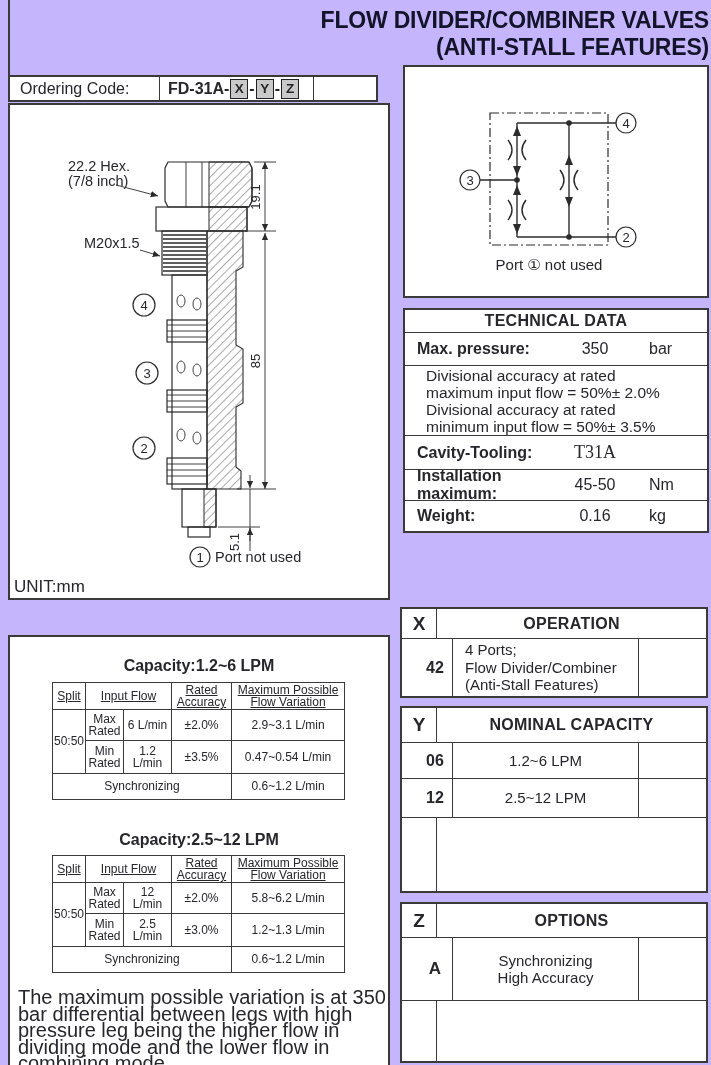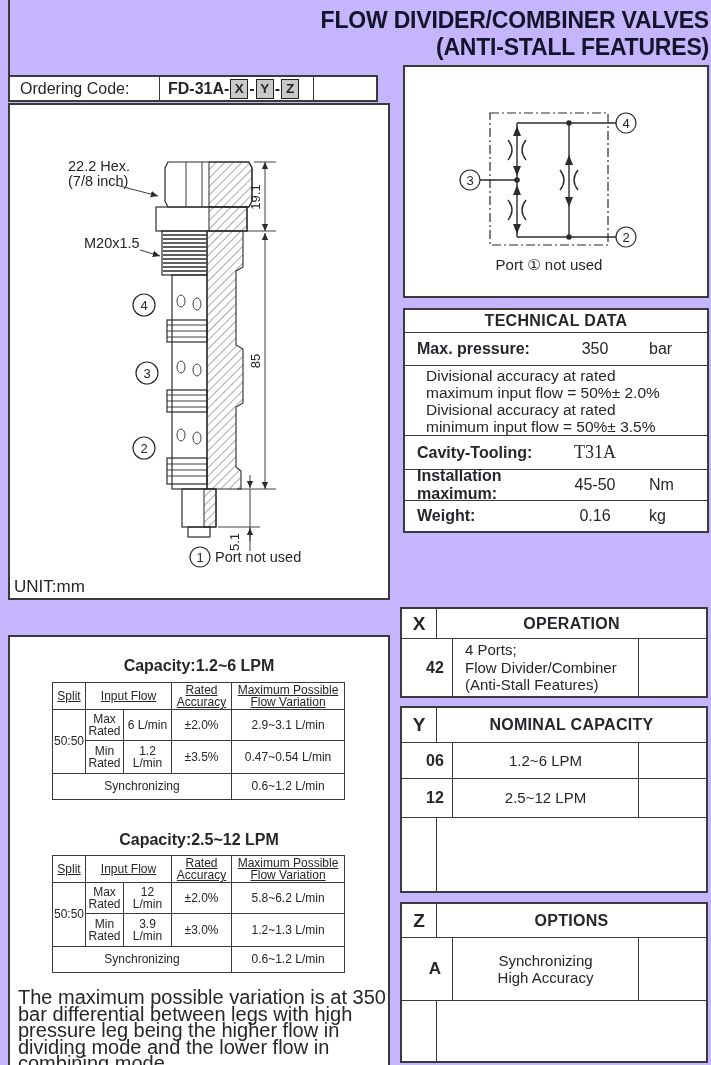--- a/index.html
+++ b/index.html
@@ -360,21 +360,21 @@
         </td>
         <td>12 L/min</td>
         <td>±2.0%</td>
         <td>5.8~6.2 L/min</td>
       </tr>
       <tr class="r2">
         <td>
           <div>Min</div>
           <div>Rated</div>
         </td>
-        <td>3.9 L/min</td>
+        <td>2.5 L/min</td>
         <td>±3.0%</td>
         <td>1.2~1.3 L/min</td>
       </tr>
       <tr class="rs">
         <td colspan="4">Synchronizing</td>
         <td>0.6~1.2 L/min</td>
       </tr>
     </tbody>
       </table>
 

